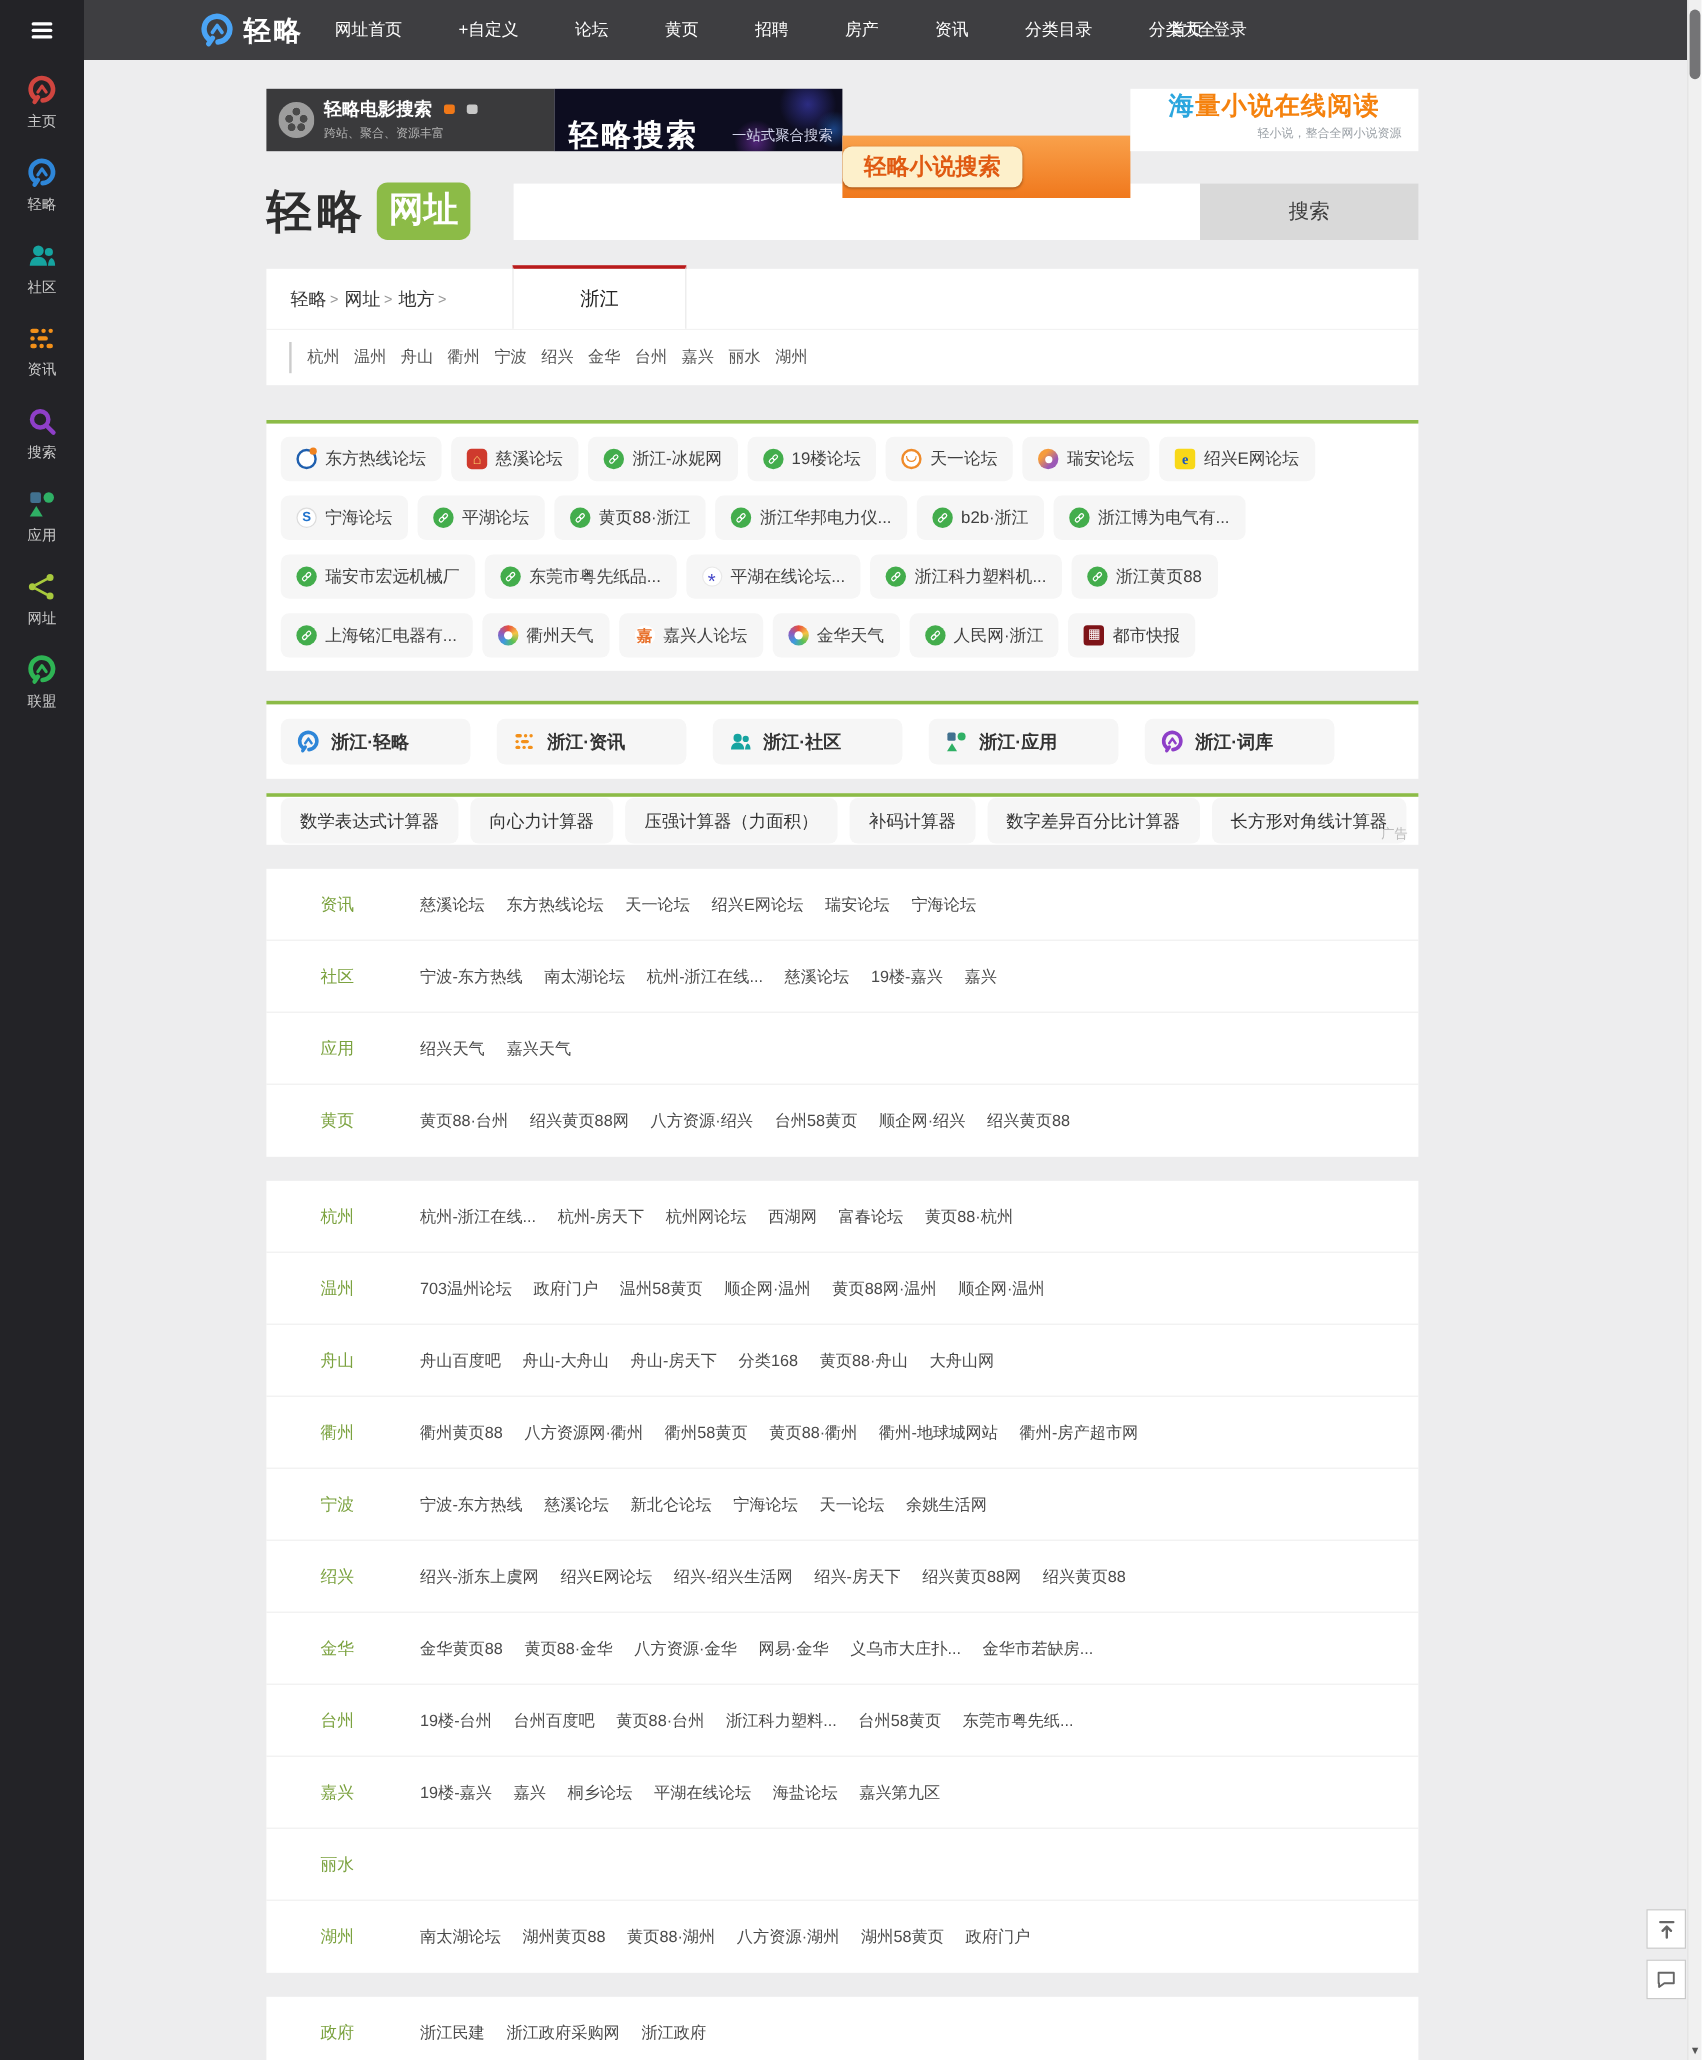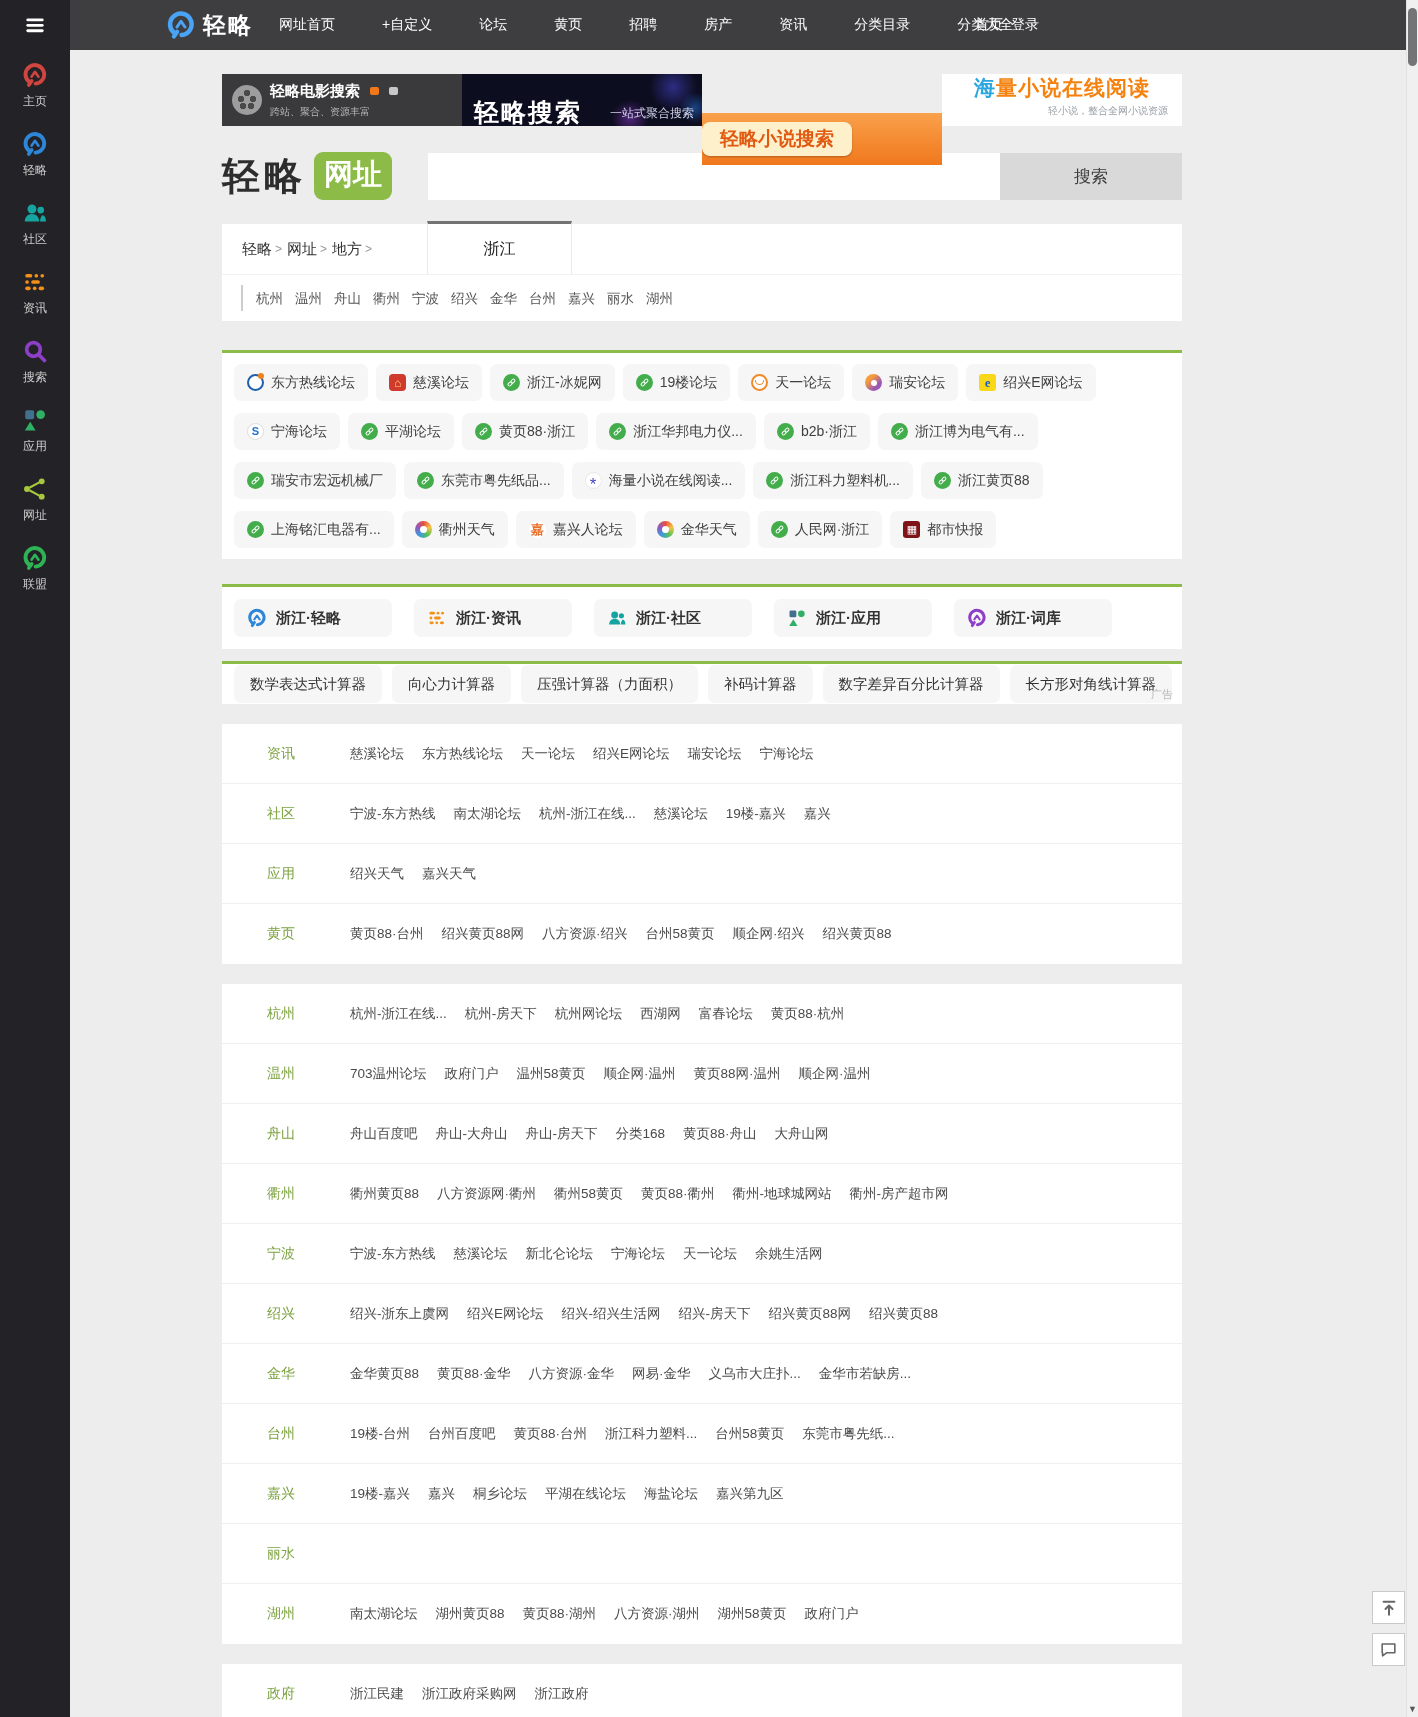--- a/index.html
+++ b/index.html
@@ -68,21 +68,21 @@
   .search-input{flex:1;height:47px;border:0;outline:none;background:#fff;font-size:16px;padding:0 12px;box-sizing:border-box;}
   .search-btn{width:182px;height:47px;border:0;background:#d9d9d9;color:#3c3c3c;font-size:17px;cursor:pointer;font-family:inherit;}
 
   
   .crumb-card{margin-top:23px;background:#fff;position:relative;}
   .crumb-row{height:50px;display:flex;align-items:center;border-bottom:1px solid #f2f2f2;position:relative;}
   .crumb-links{margin-left:20px;display:flex;align-items:center;font-size:15px;color:#333;}
   .crumb-item{display:flex;align-items:center;}
   .crumb-sep{color:#999;font-size:12px;margin:0 5px 0 3px;}
   .tab-active{position:absolute;left:205px;top:-3px;width:145px;height:53px;background:#fff;
-    border-top:3px solid #737373;border-left:1px solid #e9e9e9;border-right:1px solid #e9e9e9;
+    border-top:3px solid #b91c1c;border-left:1px solid #e9e9e9;border-right:1px solid #e9e9e9;
     display:flex;align-items:center;justify-content:center;font-size:16px;color:#222;box-sizing:border-box;cursor:pointer;}
   .cities-row{height:46px;display:flex;align-items:center;padding-left:19px;}
   .cities-bar{width:2px;height:26px;background:#ccc;margin-right:13px;flex:none;}
   .city-link{color:#555;font-size:13.5px;margin-right:12px;}
 
   
   .card{background:#fff;border-top:3px solid #8cbb47;box-sizing:border-box;}
 
   
   #quick-card{margin-top:29px;padding:11px 12px;}
@@ -498,21 +498,21 @@
             <svg viewBox="0 0 24 24">
                 <use href="#sym-link"></use>
               </svg>
           </span>
           <span>东莞市粤先纸品...</span>
         </a>
           <a class="pill">
           <span class="fav fav-paw">
             
           </span>
-          <span>海量小说在线阅读...</span>
+          <span>平湖在线论坛...</span>
         </a>
           <a class="pill">
           <span class="fav fav-link">
             <svg viewBox="0 0 24 24">
                 <use href="#sym-link"></use>
               </svg>
           </span>
           <span>浙江科力塑料机...</span>
         </a>
           <a class="pill">

